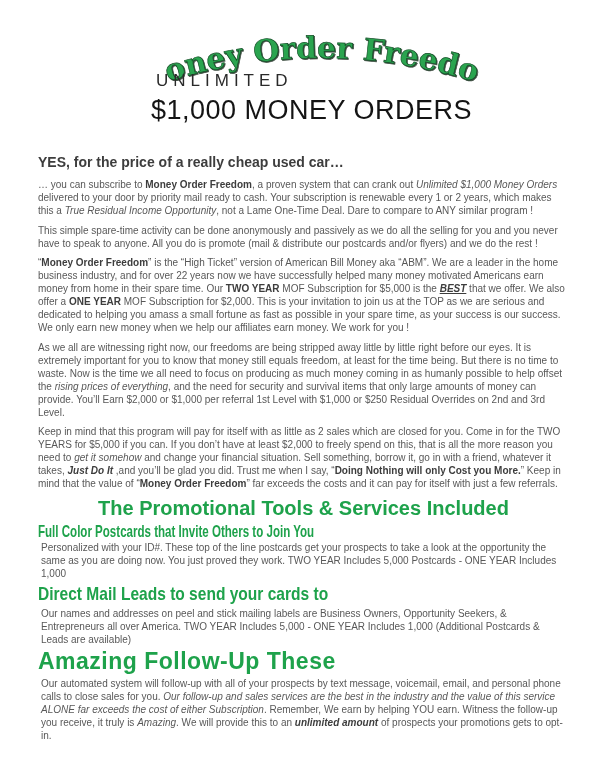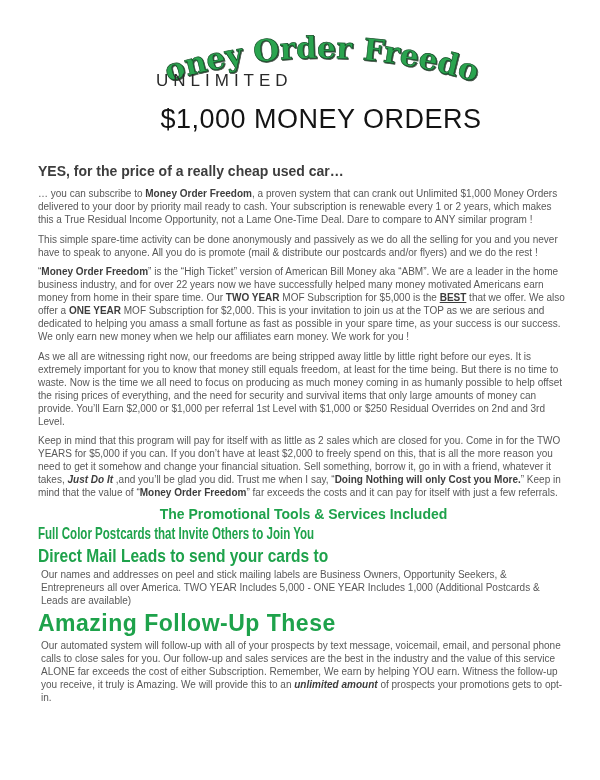--- a/index.html
+++ b/index.html
@@ -23,34 +23,34 @@
     font-family:"DejaVu Serif","Liberation Serif",serif;
     font-weight:700;font-size:31px;
     fill:var(--logo-green);stroke:#17502a;stroke-width:.7;
     filter:drop-shadow(1.5px 1.5px 0 rgba(20,40,25,.85));
   }
   .logo-sub{
     margin-top:-15px;text-align:left;
     font-size:17px;letter-spacing:5px;color:#2a2a2a;padding-left:5px;
   }
   .logo-amount{
-    margin-top:13px;text-align:center;
+    margin-top:4px;text-align:left;
     font-size:27px;letter-spacing:.5px;color:var(--title-black);
   }
   
   .content{padding:14px 31px 0 38px;}
   .hook{font-size:14px;font-weight:700;color:var(--emphasis-text);margin:14px 0 8px;}
   .para{font-size:10px;line-height:13px;color:var(--body-text);margin:0 0 6.5px;}
   .para .b{font-weight:700;color:var(--emphasis-text);}
-  .para .i{}
+  .para .i{font-style:italic;}
   .para .bi{font-weight:700;font-style:italic;color:var(--emphasis-text);}
-  .para .biu{font-weight:700;text-decoration:underline;color:var(--emphasis-text);}
+  .para .biu{font-weight:700;font-style:italic;text-decoration:underline;color:var(--emphasis-text);}
   
   .promo-heading{
-    font-size:14px;font-weight:700;color:var(--brand-green);
+    font-size:20px;font-weight:700;color:var(--brand-green);
     text-align:center;margin:7px 0 2px;line-height:1.15;
   }
   h2{color:var(--brand-green);font-weight:700;line-height:1.12;}
   .h-condensed{
     font-size:16.5px;transform:scaleX(.70);transform-origin:0 50%;
     white-space:nowrap;margin:2px 0 1px;
   }
   .h-medium{
     font-size:18.5px;transform:scaleX(.84);transform-origin:0 50%;
     white-space:nowrap;margin:3px 0 2px;
@@ -84,20 +84,21 @@
     <p class="para"><span>… you can subscribe to </span><span class="b">Money Order Freedom</span><span>, a proven system that can crank out </span><span class="i">Unlimited $1,000 Money Orders</span><span> delivered to your door by priority mail ready to cash. Your subscription is renewable every 1 or 2 years, which makes this a </span><span class="i">True Residual Income Opportunity</span><span>, not a Lame One-Time Deal. Dare to compare to ANY similar program !</span></p>
     <p class="para"><span>This simple spare-time activity can be done anonymously and passively as we do all the selling for you and you never have to speak to anyone. All you do is promote (mail &amp; distribute our postcards and/or flyers) and we do the rest !</span></p>
     <p class="para"><span>“</span><span class="b">Money Order Freedom</span><span>” is the “High Ticket” version of American Bill Money aka “ABM”. We are a leader in the home business industry, and for over 22 years now we have successfully helped many money motivated Americans earn money from home in their spare time. Our </span><span class="b">TWO YEAR</span><span> MOF Subscription for $5,000 is the </span><span class="biu">BEST</span><span> that we offer. We also offer a </span><span class="b">ONE YEAR</span><span> MOF Subscription for $2,000. This is your invitation to join us at the TOP as we are serious and dedicated to helping you amass a small fortune as fast as possible in your spare time, as your success is our success. We only earn new money when we help our affiliates earn money. We work for you !</span></p>
     <p class="para"><span>As we all are witnessing right now, our freedoms are being stripped away little by little right before our eyes. It is extremely important for you to know that money still equals freedom, at least for the time being. But there is no time to waste. Now is the time we all need to focus on producing as much money coming in as humanly possible to help offset the </span><span class="i">rising prices of everything</span><span>, and the need for security and survival items that only large amounts of money can provide. You’ll Earn $2,000 or $1,000 per referral 1st Level with $1,000 or $250 Residual Overrides on 2nd and 3rd Level.</span></p>
     <p class="para"><span>Keep in mind that this program will pay for itself with as little as 2 sales which are closed for you. Come in for the TWO YEARS for $5,000 if you can. If you don’t have at least $2,000 to freely spend on this, that is all the more reason you need to </span><span class="i">get it somehow</span><span> and change your financial situation. Sell something, borrow it, go in with a friend, whatever it takes, </span><span class="bi">Just Do It</span><span> ,and you’ll be glad you did. Trust me when I say, “</span><span class="b">Doing Nothing will only Cost you More.</span><span>” Keep in mind that the value of “</span><span class="b">Money Order Freedom</span><span>” far exceeds the costs and it can pay for itself with just a few referrals.</span></p>
 
     <h1 class="promo-heading">The Promotional Tools &amp; Services Included</h1>
 
     <section>
       <h2 class="h-condensed">Full Color Postcards that Invite Others to Join You</h2>
+      <p class="para s-body s-body-indent"><span>Personalized with your ID#. These top of the line postcards get your prospects to take a look at the opportunity the same as you are doing now. You just proved they work. TWO YEAR Includes 5,000 Postcards - ONE YEAR Includes 1,000</span></p>
     </section>
 
     <section>
       <h2 class="h-medium">Direct Mail Leads to send your cards to</h2>
       <p class="para s-body s-body-indent"><span>Our names and addresses on peel and stick mailing labels are Business Owners, Opportunity Seekers, &amp; Entrepreneurs all over America. TWO YEAR Includes 5,000 - ONE YEAR Includes 1,000  (Additional Postcards &amp; Leads are available)</span></p>
     </section>
 
     <section>
     </section>
 

